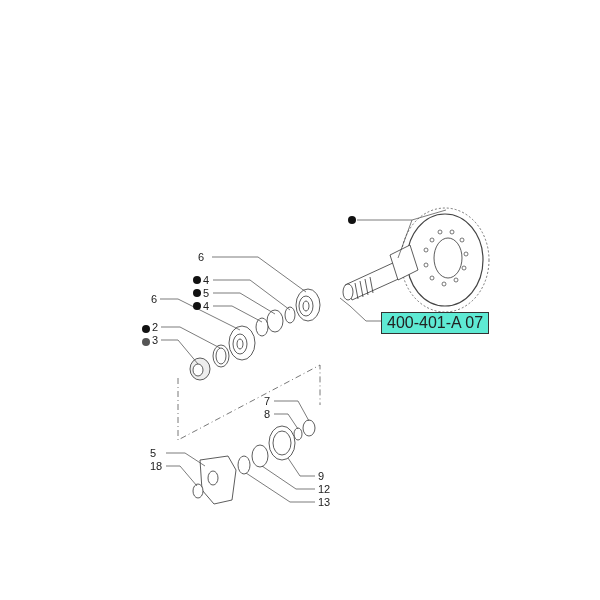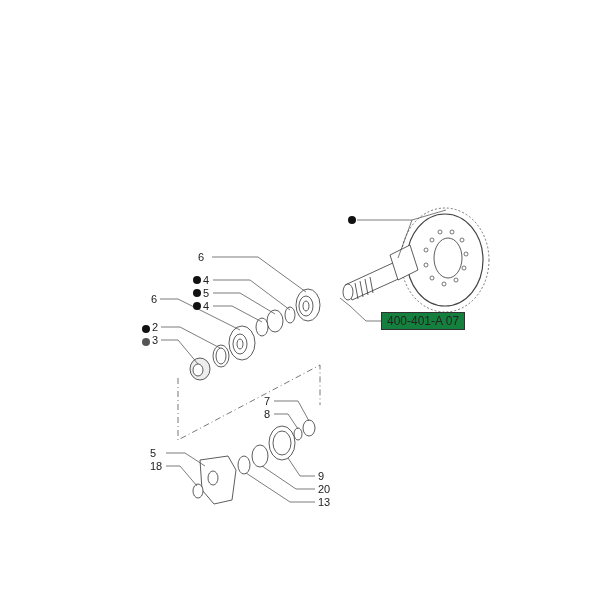--- a/index.html
+++ b/index.html
@@ -4,21 +4,21 @@
 <style>
   html, body { margin:0; padding:0; background:#ffffff; }
   body { width:600px; height:600px; position:relative; overflow:hidden;
          font-family:"Liberation Sans", sans-serif; }
   #diagram { position:absolute; left:0; top:0; width:600px; height:600px; }
   .lbl { position:absolute; font-size:11px; color:#222; line-height:12px;
          font-family:"Liberation Sans", sans-serif; }
   .dot { position:absolute; width:8px; height:8px; border-radius:50%; background:#111; }
   .dot.grey { background:#555; }
   .ref { position:absolute; left:381px; top:312px; border:1px solid #333;
-         padding:1px 5px; font-size:12px; background:#15803d; color:#222;
+         padding:1px 5px; font-size:16px; background:#5eead4; color:#222;
          font-family:"Liberation Sans", sans-serif; }
 </style>
 </head>
 <body>
 
 <svg id="diagram" viewBox="0 0 600 600" xmlns="http://www.w3.org/2000/svg">
   <g stroke="#333" stroke-width="0.8" fill="none">
 
     <g>
       <ellipse cx="445" cy="260" rx="38" ry="46" fill="#fff" stroke="#444" stroke-width="1.2"></ellipse>
@@ -136,16 +136,16 @@
 <span class="lbl" style="left:152px;top:321px;">2</span>
 
 <div class="dot grey" style="left:142px;top:338px;"></div>
 <span class="lbl" style="left:152px;top:334px;">3</span>
 
 <span class="lbl" style="left:264px;top:395px;">7</span>
 <span class="lbl" style="left:264px;top:408px;">8</span>
 <span class="lbl" style="left:318px;top:470px;">9</span>
 <span class="lbl" style="left:150px;top:447px;">5</span>
 <span class="lbl" style="left:150px;top:460px;">18</span>
-<span class="lbl" style="left:318px;top:483px;">20</span>
+<span class="lbl" style="left:318px;top:483px;">12</span>
 <span class="lbl" style="left:318px;top:496px;">13</span>
 
 <div class="ref">400-401-A 07</div>
 
 </body></html>

